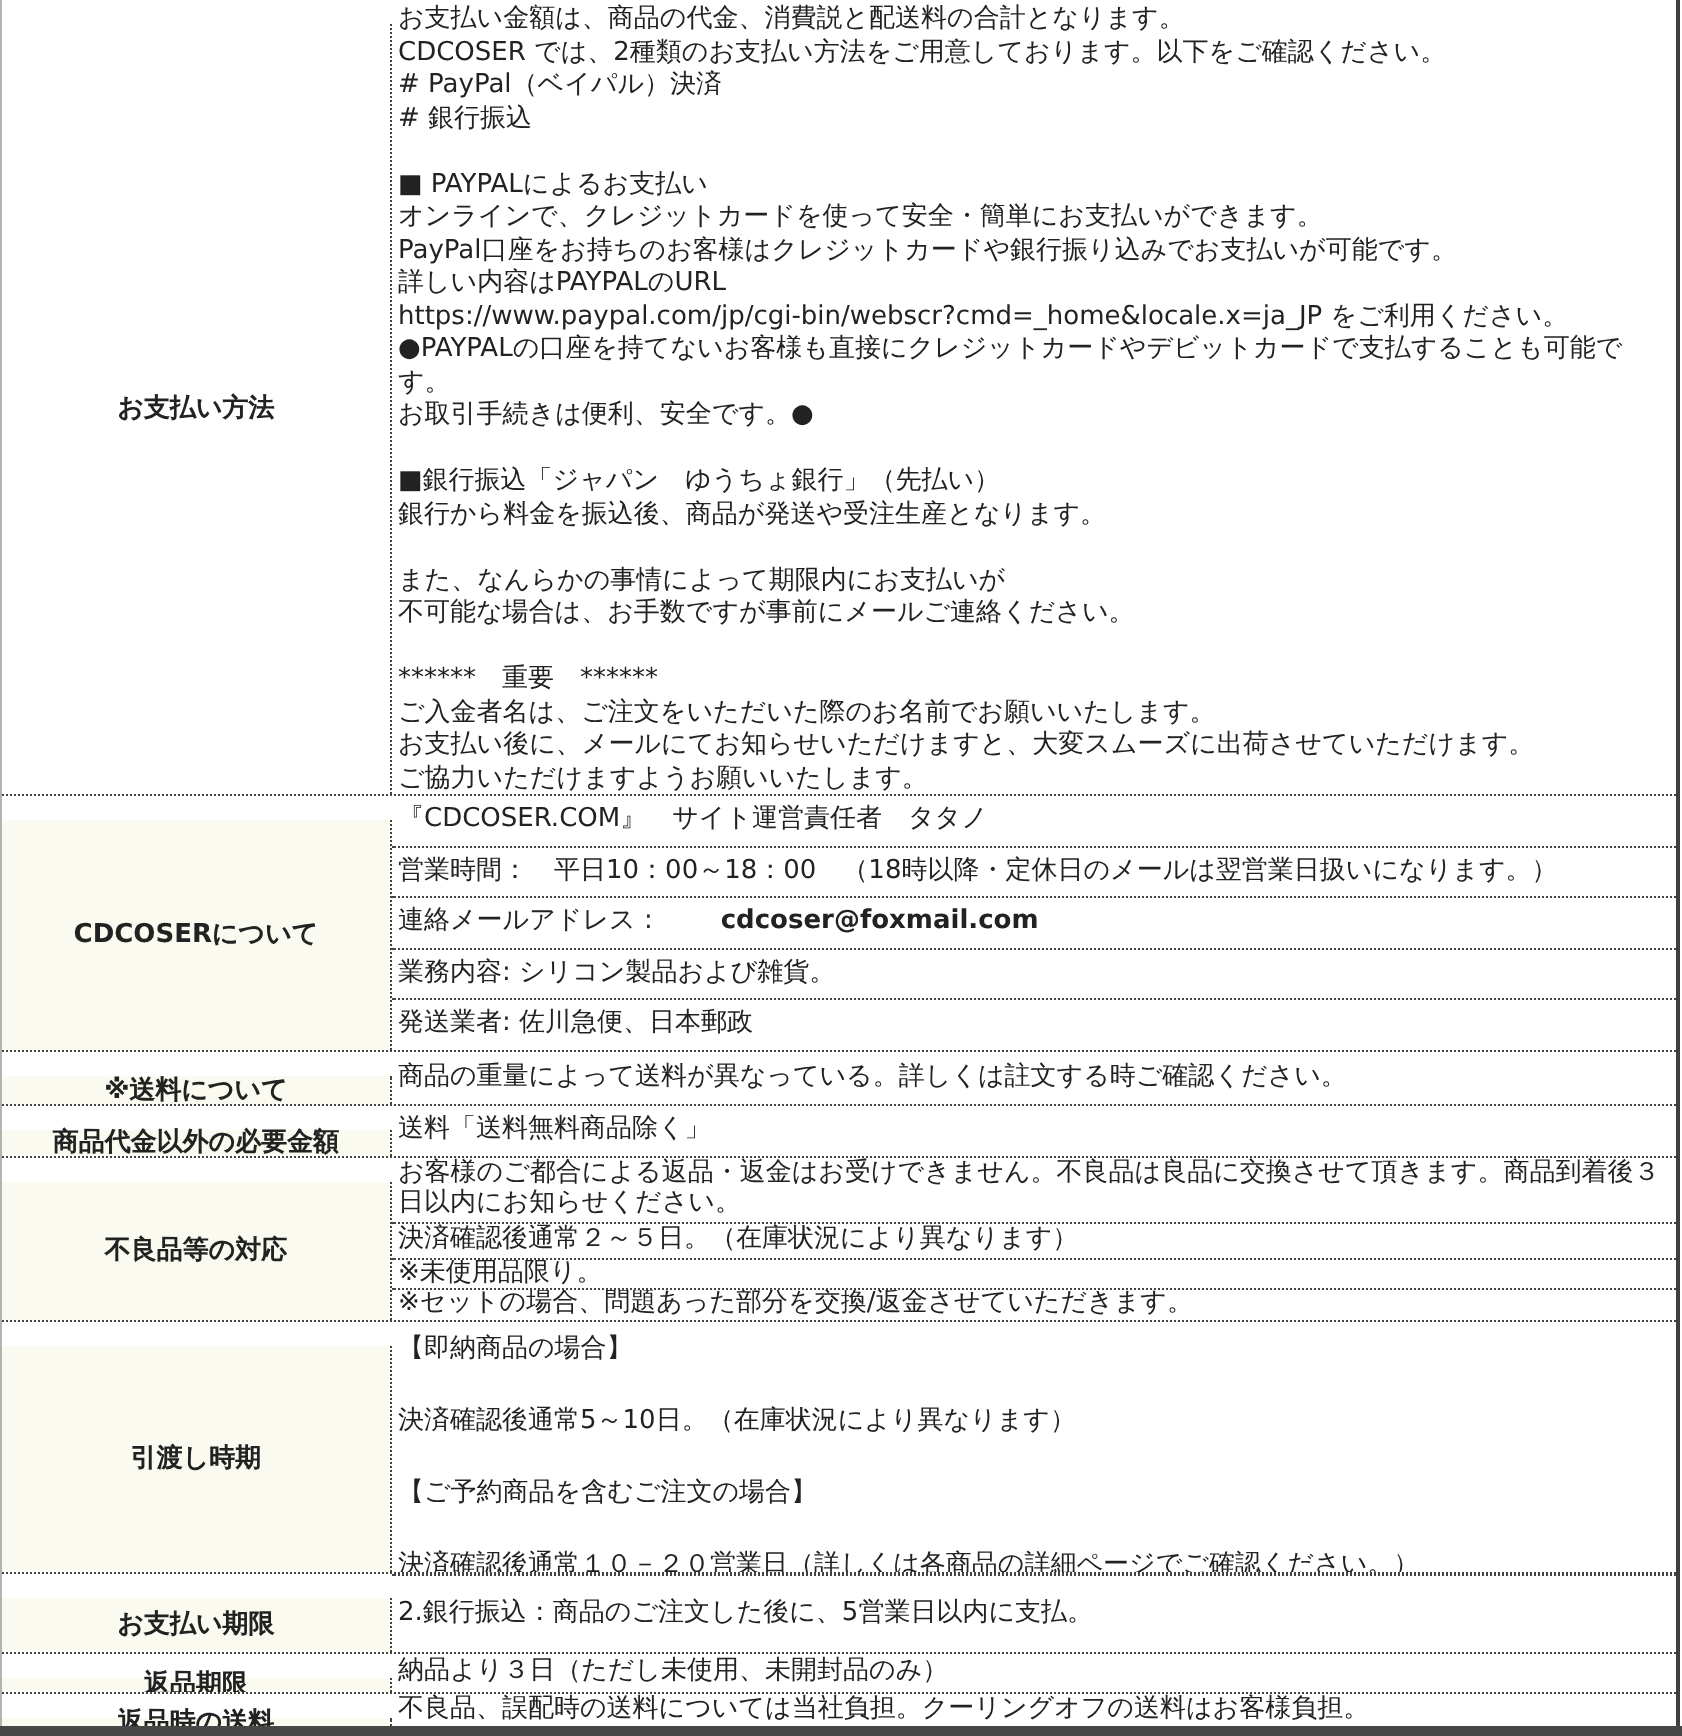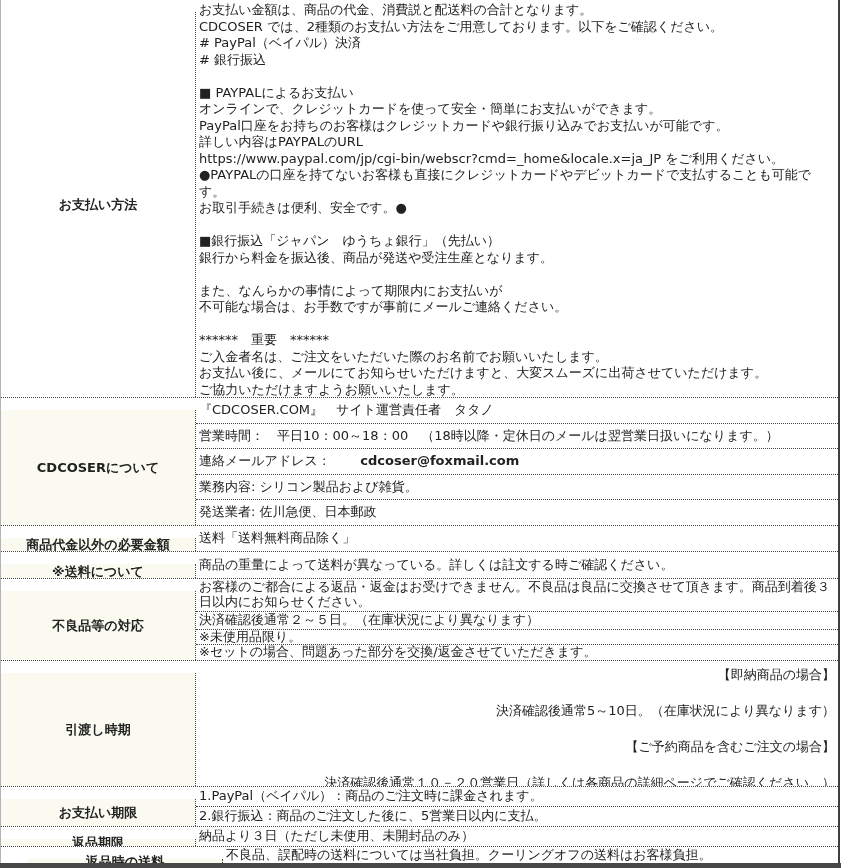--- a/index.html
+++ b/index.html
@@ -39,21 +39,21 @@
     padding: 2px 3px;
     line-height: 16.5px;
     white-space: pre-wrap;
     overflow: hidden;
   }
   .content-cell.vcenter {
     display: flex; align-items: center;
     padding-top: 0; padding-bottom: 0;
     white-space: normal;
   }
-  .content-cell.delivery { line-height: 18px; padding-top: 5px; text-align: right; }
+  .content-cell.delivery { line-height: 18px; padding-top: 5px; }
   .subrows { flex: 1 1 auto; min-width: 0; display: flex; flex-direction: column; overflow: hidden; }
   .subrow {
     border-top: 1px dotted #444;
     padding: 1px 3px;
     line-height: 14.5px;
     overflow: hidden;
   }
   .subrow.first { border-top: none; }
   .subrow.vcenter { display: flex; align-items: center; padding-top: 0; padding-bottom: 0; }
   .subrows.equal .subrow { flex: 1 1 0; }
@@ -108,32 +108,32 @@
         <div class="subrow vcenter">営業時間：　平日10：00～18：00　（18時以降・定休日のメールは翌営業日扱いになります。）</div>
         <div class="subrow vcenter">
           <span>連絡メールアドレス : </span>
             <span class="bold">cdcoser@foxmail.com</span>
         </div>
         <div class="subrow vcenter">業務内容: シリコン製品および雑貨。</div>
         <div class="subrow vcenter">発送業者: 佐川急便、日本郵政</div>
       </div>
     </div>
 
+    <div class="row" style="height:27px;">
+      <div class="label-cell">
+        <span>※送料について</span>
+      </div>
+      <div class="content-cell vcenter">商品の重量によって送料が異なっている。詳しくは註文する時ご確認ください。</div>
+    </div>
+
     <div class="row" style="height:26px;">
       <div class="label-cell">
         <span>商品代金以外の必要金額</span>
       </div>
       <div class="content-cell vcenter">送料「送料無料商品除く」</div>
-    </div>
-
-    <div class="row" style="height:27px;">
-      <div class="label-cell">
-        <span>※送料について</span>
-      </div>
-      <div class="content-cell vcenter">商品の重量によって送料が異なっている。詳しくは註文する時ご確認ください。</div>
     </div>
 
     <div class="row" style="height:82px;">
       <div class="label-cell">
         <span>不良品等の対応</span>
       </div>
       <div class="subrows">
         <div class="subrow first" style="height:32px;">お客様のご都合による返品・返金はお受けできません。不良品は良品に交換させて頂きます。商品到着後３日以内にお知らせください。</div>
         <div class="subrow vcenter" style="height:19px;">決済確認後通常２～５日。（在庫状況により異なります）</div>
         <div class="subrow vcenter" style="height:15px;text-align:right;">※未使用品限り。</div>
@@ -152,33 +152,32 @@
 【ご予約商品を含むご注文の場合】
 
 決済確認後通常１０－２０営業日（詳しくは各商品の詳細ページでご確認ください。）</div>
     </div>
 
     <div class="row" style="height:40px;">
       <div class="label-cell">
         <span>お支払い期限</span>
       </div>
       <div class="subrows equal">
-        <div class="subrow first vcenter">1.PayPal（ベイパル）：商品のご注文時に課金されます。</div>
         <div class="subrow vcenter">2.銀行振込：商品のご注文した後に、5営業日以内に支払。</div>
       </div>
     </div>
 
     <div class="row" style="height:20px;">
       <div class="label-cell">
         <span>返品期限</span>
       </div>
       <div class="content-cell vcenter">納品より３日（ただし未使用、未開封品のみ）</div>
     </div>
 
-    <div class="row" style="height:17px;padding-left:27px;">
+    <div class="row" style="height:17px;">
       <div class="label-cell">
         <span>返品時の送料</span>
       </div>
       <div class="content-cell vcenter">不良品、誤配時の送料については当社負担。クーリングオフの送料はお客様負担。</div>
     </div>
 
   </div>
   <div class="bottom-bar"></div>
 </div>
 

